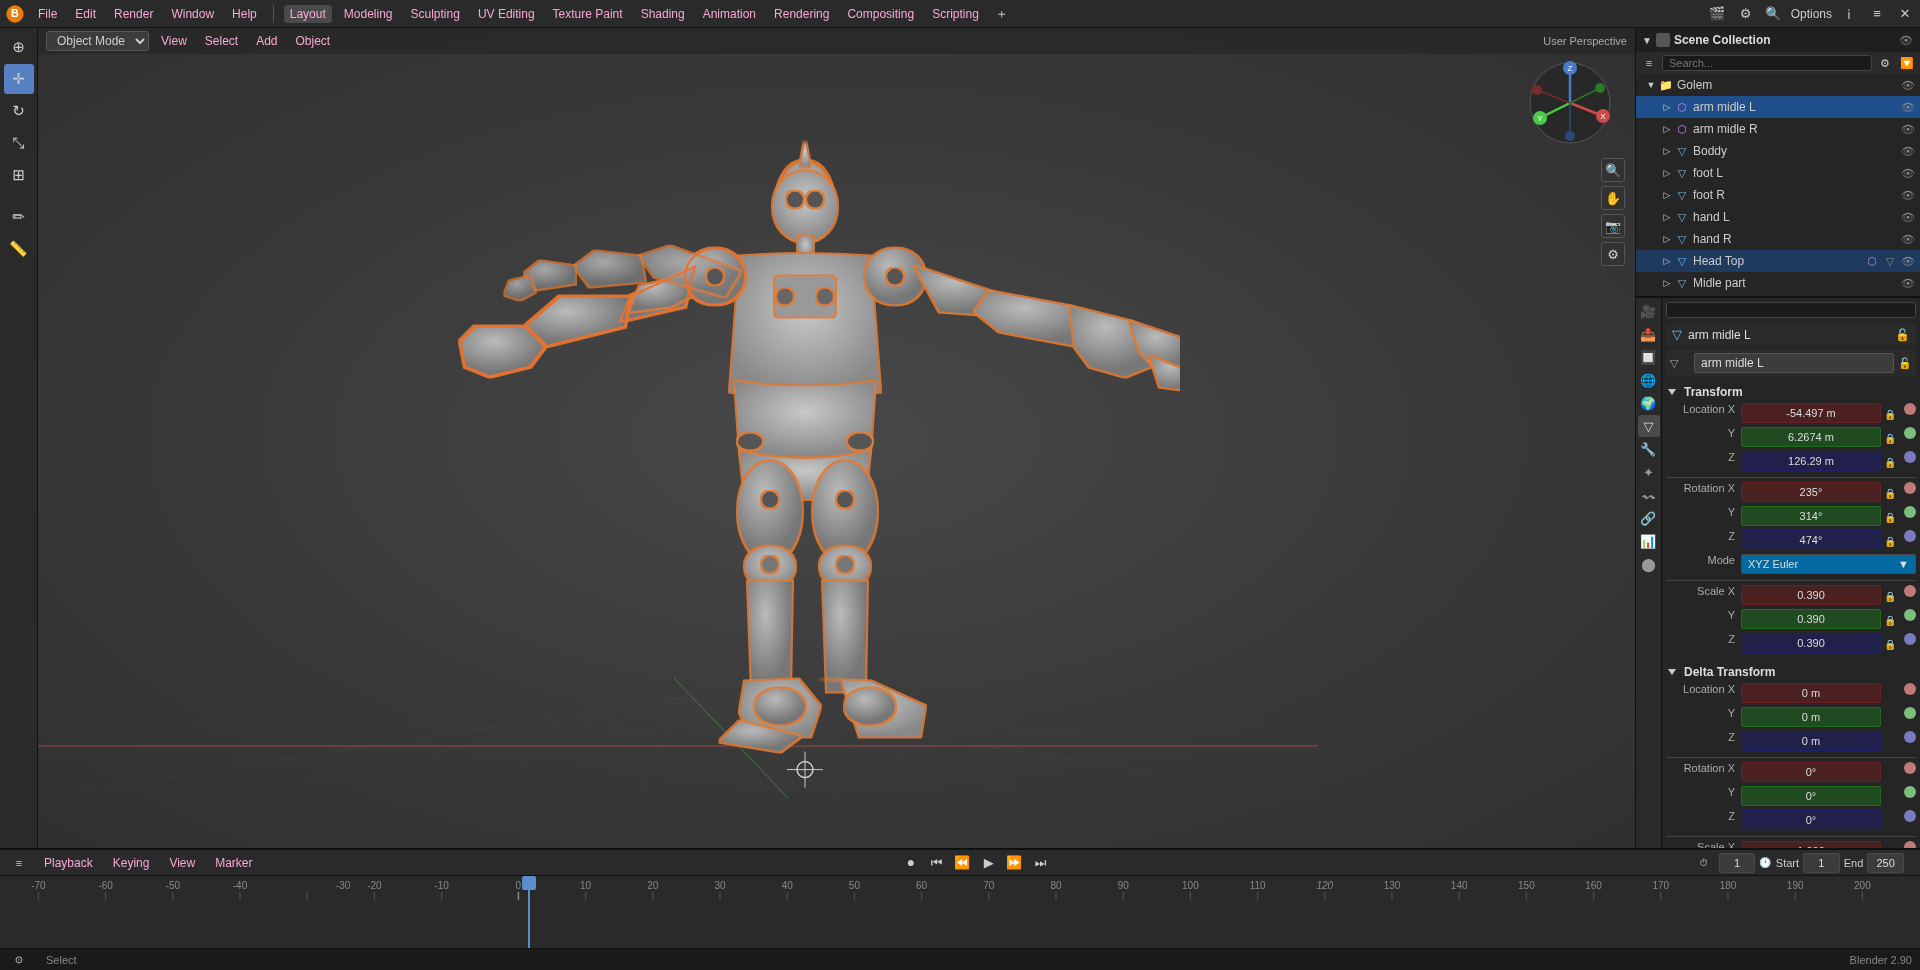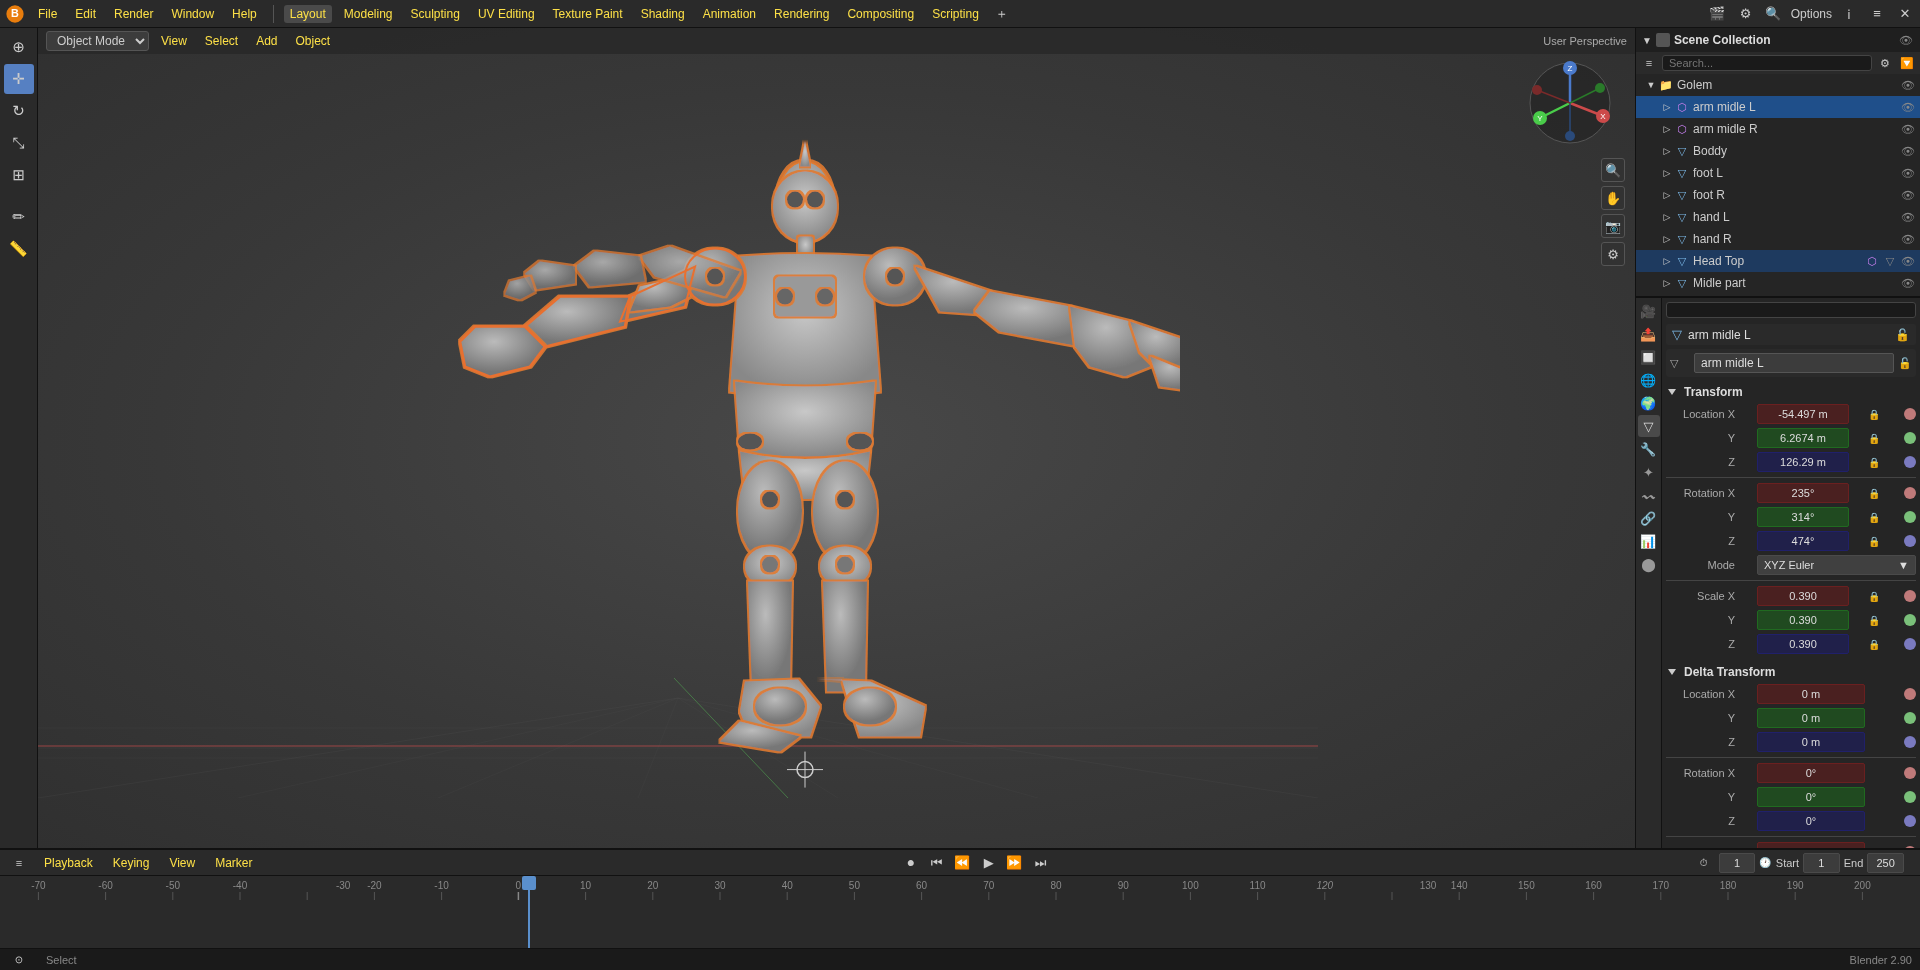--- a/index.html
+++ b/index.html
@@ -35,21 +35,21 @@
       width: 22px;
       height: 22px;
       display: flex;
       align-items: center;
       justify-content: center;
     }
     .top-menu-btn {
       padding: 2px 6px;
       background: transparent;
       border: none;
-      color: #fde047;
+      color: #f9a8d4;
       cursor: pointer;
       font-size: 12px;
     }
     .mode-select {
       background: #3c3c3c;
       border: 1px solid #555;
       color: #ccc;
       padding: 1px 6px;
       font-size: 12px;
       border-radius: 3px;
@@ -284,24 +284,22 @@
       align-items: center;
       gap: 4px;
       padding: 4px 2px;
       cursor: pointer;
       color: #ddd;
       font-size: 12px;
       font-weight: bold;
     }
     .prop-row {
       display: flex;
-      align-items: center;
       margin-bottom: 2px;
       min-height: 22px;
-      gap: 16px;
     }
     .prop-label {
       width: 75px;
       text-align: right;
       padding-right: 6px;
       font-size: 11px;
       color: #aaa;
       flex-shrink: 0;
     }
     .prop-field {
@@ -332,21 +330,21 @@
       border-radius: 50%;
       background: #888;
       margin-left: 3px;
       flex-shrink: 0;
     }
     .prop-group {
       margin-bottom: 6px;
     }
     .dropdown-field {
       flex: 1;
-      background: #404040;
+      background: #0369a1;
       border: 1px solid #4a4a4a;
       color: #ddd;
       padding: 1px 6px;
       font-size: 11px;
       border-radius: 2px;
       display: flex;
       align-items: center;
       justify-content: space-between;
       height: 20px;
       cursor: pointer;
@@ -1113,21 +1111,21 @@
         <span class="timeline-num" style="left:37.5%;">30</span>
         <span class="timeline-num" style="left:41%;">40</span>
         <span class="timeline-num" style="left:44.5%;">50</span>
         <span class="timeline-num" style="left:48%;">60</span>
         <span class="timeline-num" style="left:51.5%;">70</span>
         <span class="timeline-num" style="left:55%;">80</span>
         <span class="timeline-num" style="left:58.5%;">90</span>
         <span class="timeline-num" style="left:62%;">100</span>
         <span class="timeline-num" style="left:65.5%;">110</span>
         <span class="timeline-num" style="left:69%;font-style:italic;">120</span>
-        <span class="timeline-num" style="left:72.5%;margin-left:36px;">130</span>
+        <span class="timeline-num" style="left:72.5%;">130</span>
         <span class="timeline-num" style="left:76%;">140</span>
         <span class="timeline-num" style="left:79.5%;">150</span>
         <span class="timeline-num" style="left:83%;">160</span>
         <span class="timeline-num" style="left:86.5%;">170</span>
         <span class="timeline-num" style="left:90%;">180</span>
         <span class="timeline-num" style="left:93.5%;">190</span>
         <span class="timeline-num" style="left:97%;">200</span>
       </div>
 
       <div class="timeline-playhead" style="left:27.5%;">

